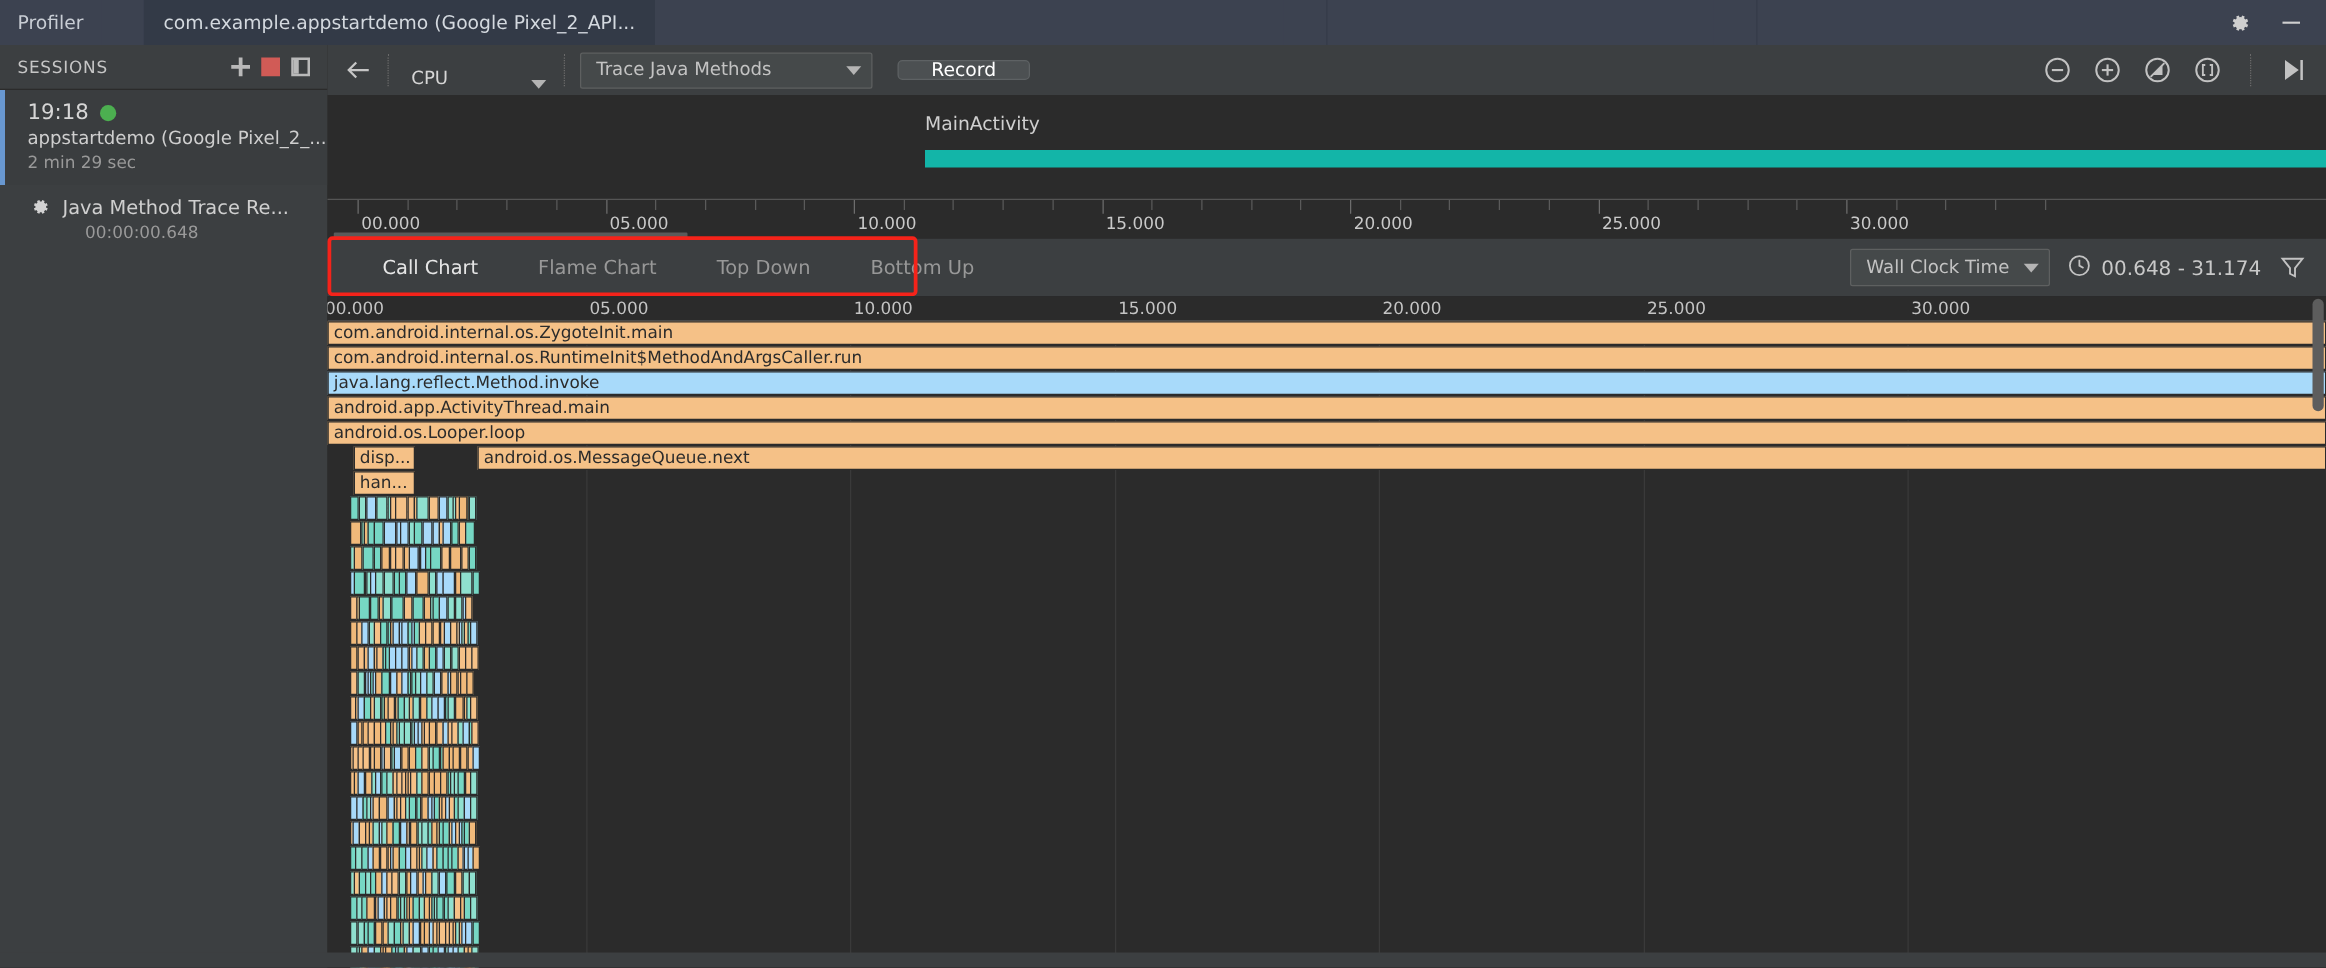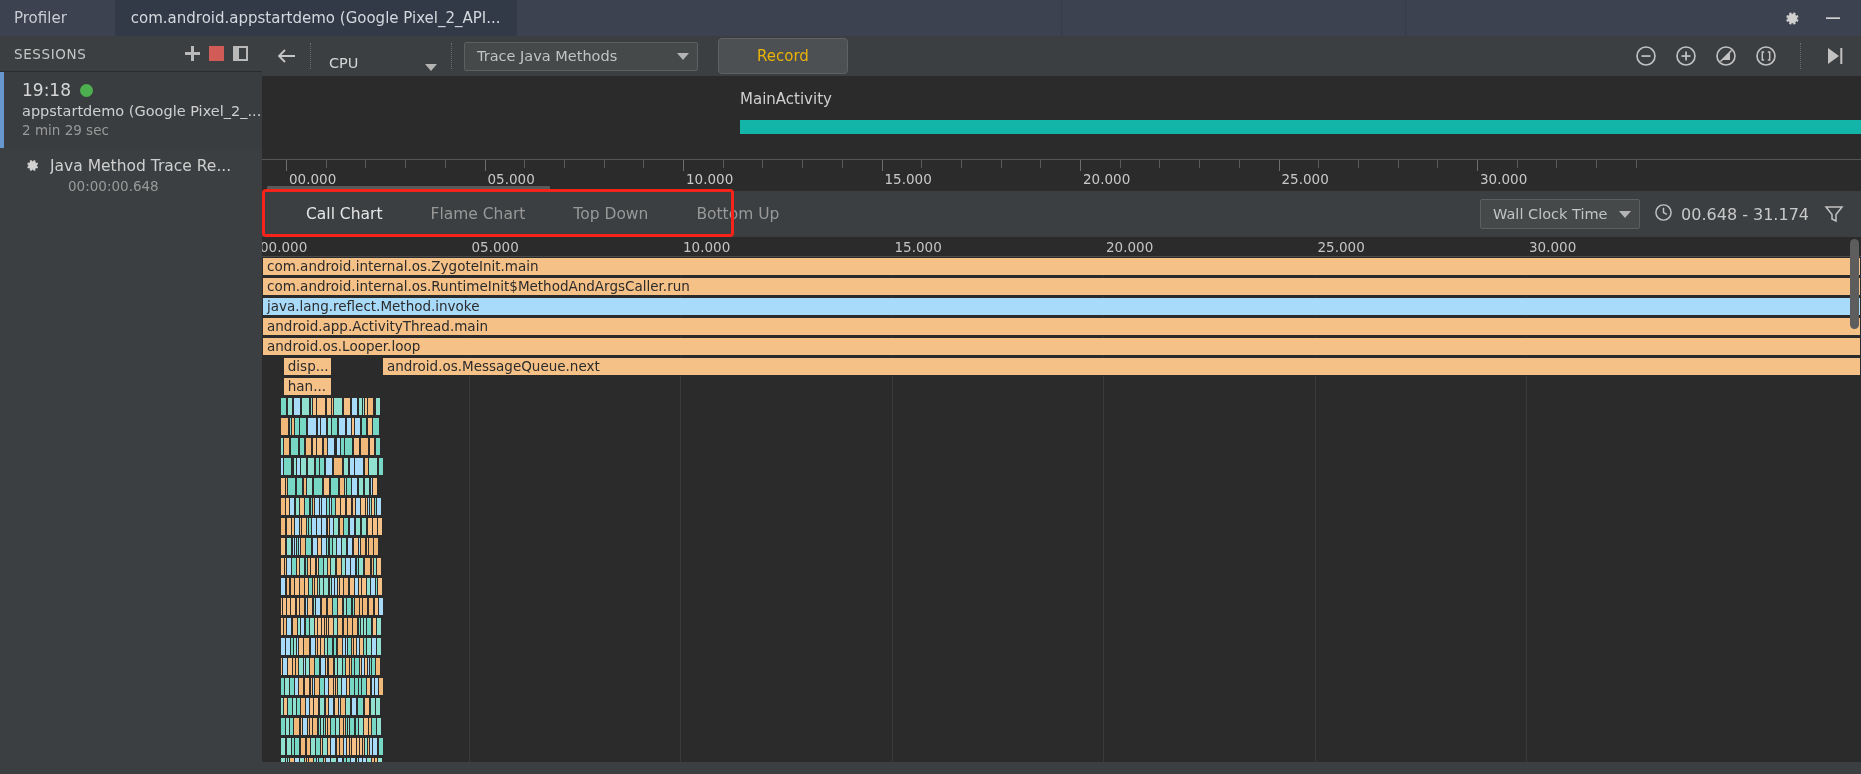--- a/index.html
+++ b/index.html
@@ -81,22 +81,22 @@
     height:29px; border:1px solid #5e6060; background:#45494a; border-radius:2px;
     display:flex; align-items:center; padding:0 8px 0 12px; color:#c3c3c3; font-size:14.5px;
     white-space:nowrap;
   }
   .combo.plain { border:none; background:transparent;align-items:flex-end; }
   .combo .cval { flex:1; }
   .caret { margin-left:10px; width:0; height:0; border-left:6px solid transparent; border-right:6px solid transparent; border-top:7px solid #b4b4b4; }
   .cpu-combo { width:128px; color:#d6d6d6; }
   .trace-combo { width:234px; margin-left:6px; }
   .record-btn {
-    margin-left:20px; height:36px; padding:0 38px; background:#4c5052; border:1px solid #5e6264;
-    border-radius:4px; color:#eab308; font-size:15px; display:flex; align-items:center;
+    margin-left:20px; height:16px; padding:0 26px; background:#4c5052; border:1px solid #5e6264;
+    border-radius:4px; color:#ffffff; font-size:15px; display:flex; align-items:center;
   }
   .toolbar-right { margin-left:auto; display:flex; align-items:center; gap:16px; padding-right:14px; }
   .circ-btn { width:24px; height:24px; }
 
   
   .timeline { flex:0 0 115px; background:#2b2b2b; position:relative; }
   .activity-label { position:absolute; left:478px; top:14px; font-size:15px; color:#cfcfcf; }
   .activity-bar { position:absolute; left:478px; top:44px; right:0; height:14px; background:#13b5a8; }
   .ruler { position:absolute; left:0; right:0; bottom:0; height:32px; border-top:1px solid #555555; }
   .ruler .tick { position:absolute; top:0; width:1px; height:8px; background:#5a5a5a; }
@@ -146,21 +146,21 @@
   }
   .bottom-strip { position:absolute; left:0; right:0; bottom:0; height:12px; background:#3c3f41; }
 </style>
 </head>
 <body>
 
 <div class="app">
 
   <div class="titlebar">
     <div class="tb-label">Profiler</div>
-    <div class="tb-tab">com.android.appstartdemo (Google Pixel_2_API...</div>
+    <div class="tb-tab">com.example.appstartdemo (Google Pixel_2_API...</div>
     <div class="tb-spacer"></div>
     <div class="tb-seg1"></div>
     <div class="tb-seg2"></div>
     <div class="tb-icons">
       <span>
         <svg width="19" height="19" viewBox="0 0 20 20">
             <path fill="#cfcfcf" d="M10 6.4a3.6 3.6 0 100 7.2 3.6 3.6 0 000-7.2zm0 5.6a2 2 0 110-4 2 2 0 010 4z"></path>
             <path fill="#cfcfcf" d="M17.4 11.4l-1.5-.6a6 6 0 000-1.6l1.5-.6-.9-2.2-1.5.6a6 6 0 00-1.1-1.1l.6-1.5-2.2-.9-.6 1.5a6 6 0 00-1.6 0l-.6-1.5-2.2.9.6 1.5a6 6 0 00-1.1 1.1l-1.5-.6-.9 2.2 1.5.6a6 6 0 000 1.6l-1.5.6.9 2.2 1.5-.6c.33.43.7.8 1.1 1.1l-.6 1.5 2.2.9.6-1.5a6 6 0 001.6 0l.6 1.5 2.2-.9-.6-1.5c.4-.3.77-.67 1.1-1.1l1.5.6.9-2.2z"></path>
           </svg>
       </span>

